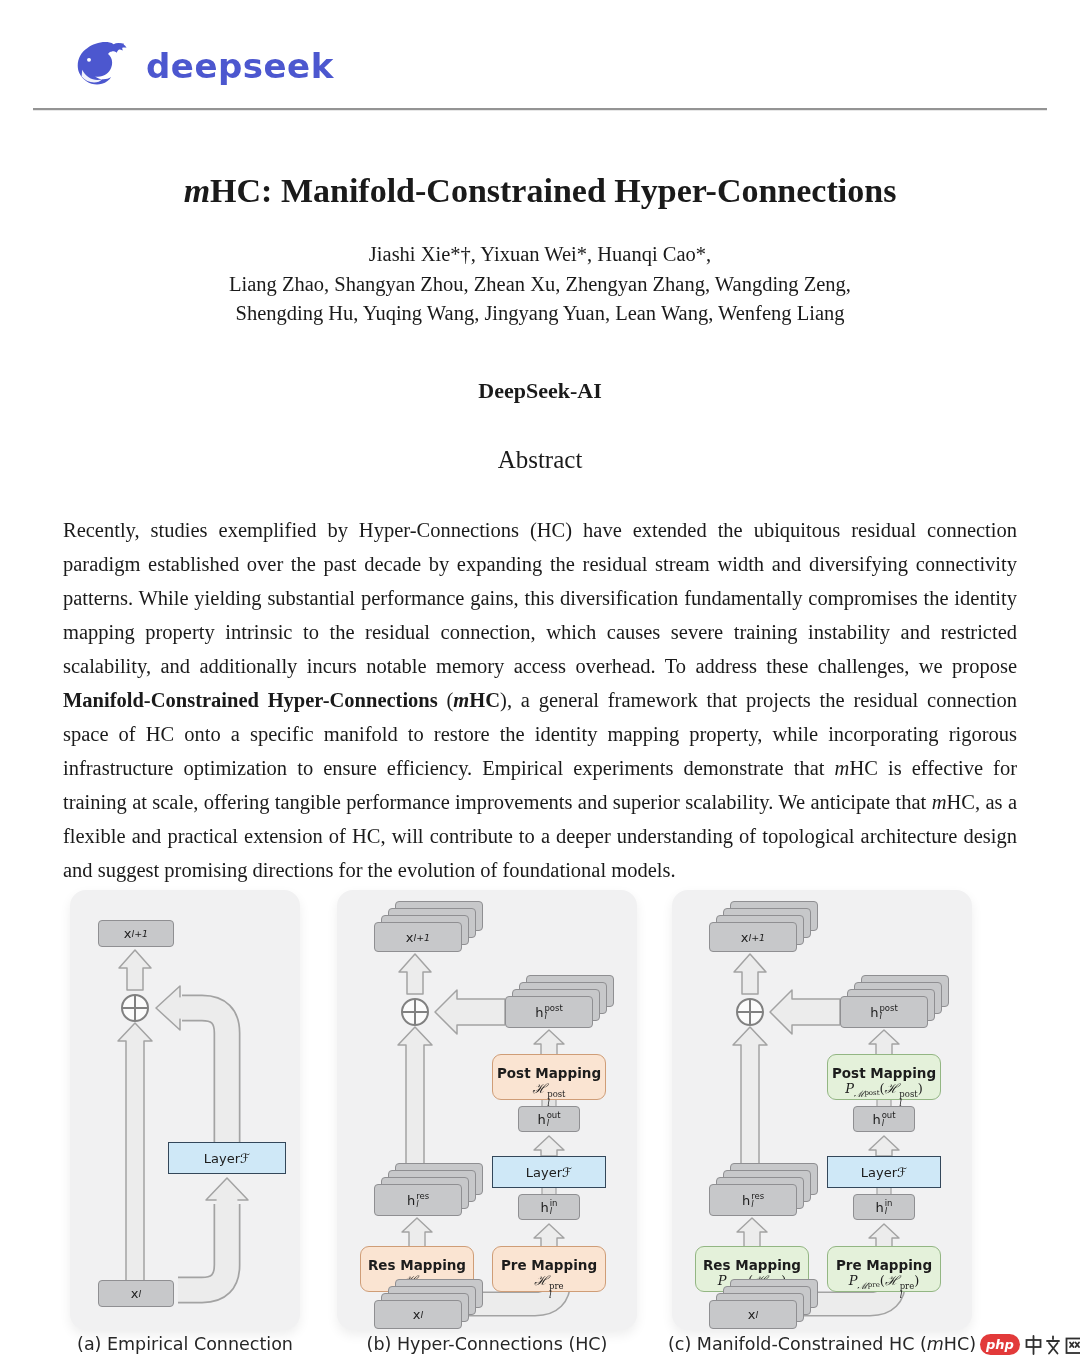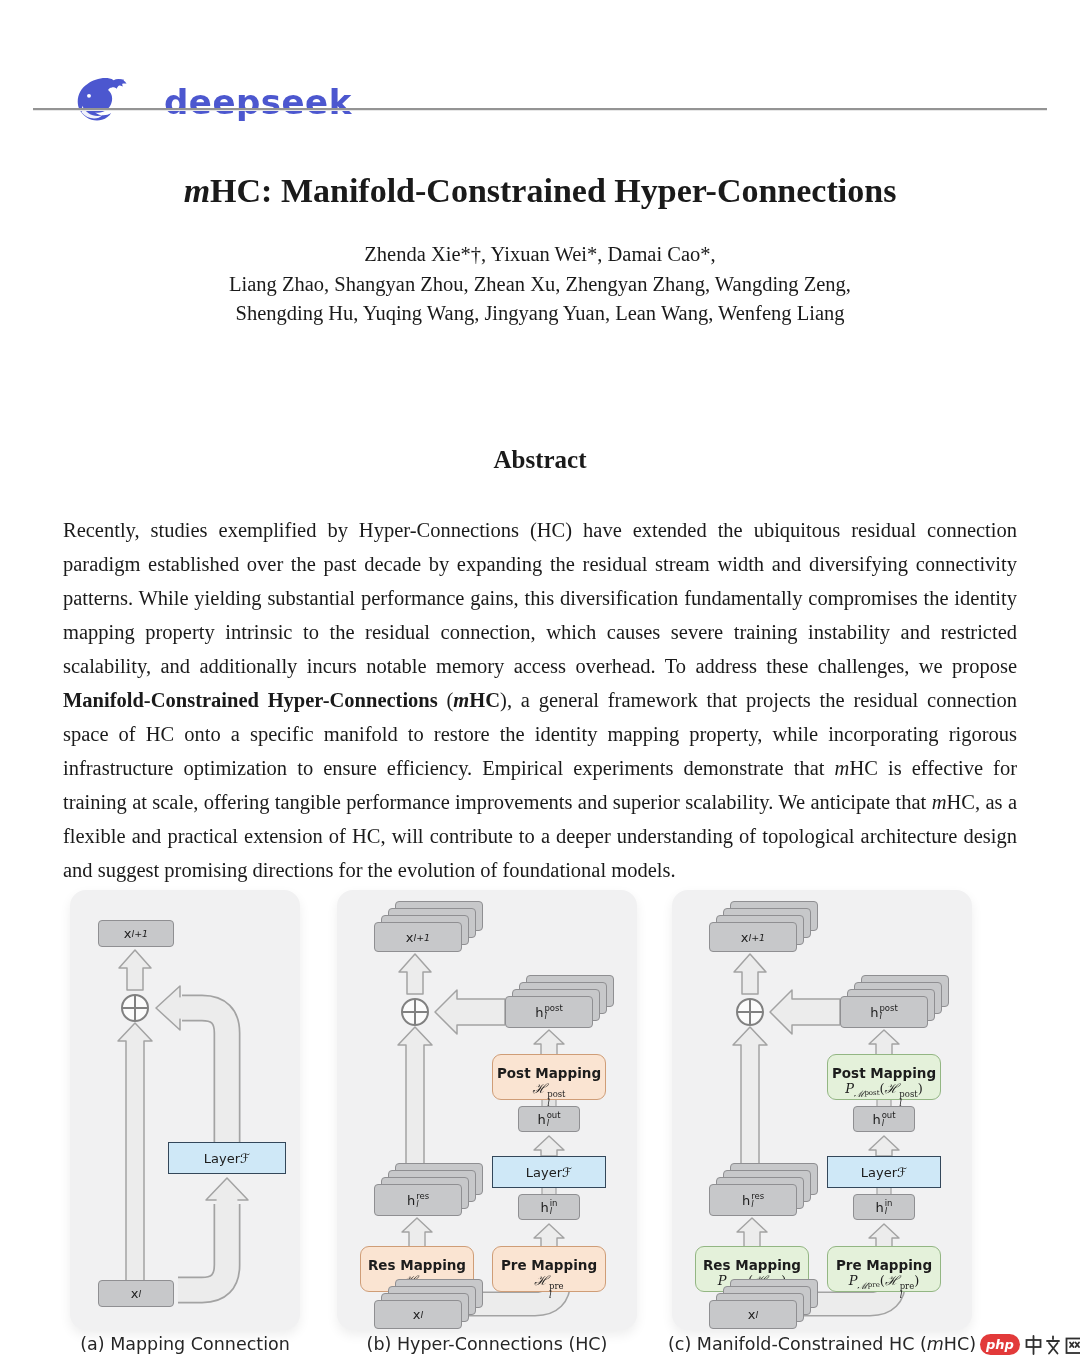--- a/index.html
+++ b/index.html
@@ -1,33 +1,33 @@
 <!DOCTYPE html>
 <html><head>
 <meta charset="utf-8">
 <style>
   html,body{margin:0;padding:0;background:#ffffff;}
   .page{position:relative;width:1080px;height:1367px;background:#ffffff;overflow:hidden;
         font-family:"Liberation Serif", serif;color:#1a1a1a;}
 
   
-  .logo{position:absolute;left:74px;top:42px;display:flex;align-items:center;gap:28px;margin-top:36px;}
+  .logo{position:absolute;left:74px;top:42px;display:flex;align-items:center;gap:10px;}
   .wordmark{font-family:"DejaVu Sans", sans-serif;font-weight:700;font-size:34px;color:#4c57cf;letter-spacing:0.5px;}
   .rule{position:absolute;left:33px;top:108px;width:1014px;height:0;
         border-top:2.5px solid #949494;border-bottom:1px solid #e7e7e7;}
 
   
   .title{position:absolute;left:0;top:172px;width:1080px;text-align:center;
          font-size:34px;font-weight:700;margin:0;}
   .authors{position:absolute;left:0;top:240px;width:1080px;text-align:center;
            font-size:20.5px;line-height:29.5px;}
   .affiliation{position:absolute;left:0;top:378px;width:1080px;text-align:center;
            font-size:22px;font-weight:700;}
   .abs-head{position:absolute;left:0;top:446px;width:1080px;text-align:center;
-           font-size:25px;font-weight:700;margin:0;}
+           font-size:25px;font-weight:400;margin:0;}
   .abs-body{position:absolute;left:63px;top:492px;width:954px;
            font-size:20.5px;line-height:34px;text-align:justify;}
   .seg-n{font-style:normal}
   .seg-i{font-style:italic}
   .seg-b{font-weight:700}
   .seg-bi{font-weight:700;font-style:italic}
 
   
   .panel{position:absolute;top:890px;height:440px;background:#f1f1f2;border-radius:16px;
          box-shadow:0 5px 12px rgba(0,0,0,0.07);}
@@ -77,24 +77,25 @@
       <path d="M60 13 C63 5 72 1 81 3 C78 7 77 10 79 14 C72 11 65 11 60 16 Z" fill="#4c57cf"></path>
       <path d="M13 45 C19 58 34 65 46 60 C38 69 21 67 12 56 Z" fill="#ffffff" opacity="0.92"></path>
       <circle cx="24" cy="29" r="3.2" fill="#ffffff"></circle>
     </svg>
     <span class="wordmark">deepseek</span>
   </div>
   <div class="rule"></div>
 
   <h1 class="title"><span class="seg-i">m</span><span class="seg-n">HC: Manifold-Constrained Hyper-Connections</span></h1>
   <div class="authors">
-    <div>Zhenda Xie*†, Yixuan Wei*, Damai Cao*,</div>
+    <div>Jiashi Xie*†, Yixuan Wei*, Huanqi Cao*,</div>
     <div>Liang Zhao, Shangyan Zhou, Zhean Xu, Zhengyan Zhang, Wangding Zeng,</div>
     <div>Shengding Hu, Yuqing Wang, Jingyang Yuan, Lean Wang, Wenfeng Liang</div>
   </div>
+  <div class="affiliation">DeepSeek-AI</div>
 
   <h2 class="abs-head">Abstract</h2>
   <p class="abs-body"><span class="seg-n">Recently, studies exemplified by Hyper-Connections (HC) have extended the ubiquitous residual connection paradigm established over the past decade by expanding the residual stream width and diversifying connectivity patterns. While yielding substantial performance gains, this diversification fundamentally compromises the identity mapping property intrinsic to the residual connection, which causes severe training instability and restricted scalability, and additionally incurs notable memory access overhead. To address these challenges, we propose </span><span class="seg-b">Manifold-Constrained Hyper-Connections</span><span class="seg-n"> (</span><span class="seg-bi">m</span><span class="seg-b">HC</span><span class="seg-n">), a general framework that projects the residual connection space of HC onto a specific manifold to restore the identity mapping property, while incorporating rigorous infrastructure optimization to ensure efficiency. Empirical experiments demonstrate that </span><span class="seg-i">m</span><span class="seg-n">HC is effective for training at scale, offering tangible performance improvements and superior scalability. We anticipate that </span><span class="seg-i">m</span><span class="seg-n">HC, as a flexible and practical extension of HC, will contribute to a deeper understanding of topological architecture design and suggest promising directions for the evolution of foundational models.</span></p>
 
   <div class="panel" style="left:70px;width:230px;">
     <svg class="pipes" width="230" height="440" viewBox="0 0 230 440">
 
       <path d="M65 60 L81 78 L73 78 L73 100 L57 100 L57 78 L49 78 Z" fill="#ececec" stroke="#a3a3a3" stroke-width="1.5" stroke-linejoin="round"></path>
 
       <path d="M65 133 L82 151 L74 151 L74 392 L56 392 L56 151 L48 151 Z" fill="#ececec" stroke="#a3a3a3" stroke-width="1.5" stroke-linejoin="round"></path>
@@ -329,21 +330,21 @@
       <div class="sbox g1"></div>
         <div class="sbox g2"></div>
         <div class="sbox g3"></div>
       <div class="sbox front">
           <span>x</span>
           <sub class="xsub">l</sub>
         </div>
     </div>
   </div>
 
-  <div class="caption" style="left:70px;width:230px;"><span class="seg-n">(a) Mapping Connection</span></div>
+  <div class="caption" style="left:70px;width:230px;"><span class="seg-n">(a) Empirical Connection</span></div>
   <div class="caption" style="left:337px;width:300px;"><span class="seg-n">(b) Hyper-Connections (HC)</span></div>
   <div class="caption" style="left:652px;width:340px;"><span class="seg-n">(c) Manifold-Constrained HC (</span><span class="seg-i">m</span><span class="seg-n">HC)</span></div>
 
   <div class="watermark" title="中文网">
     <span class="wm-badge">php</span>
     <svg width="60" height="20" viewBox="0 0 60 20">
       <g stroke="#2f2f2f" stroke-width="1.8" fill="none" stroke-linecap="round">
         <rect x="2.5" y="5" width="14" height="7"></rect>
           <line x1="9.5" y1="1" x2="9.5" y2="19"></line>
         <line x1="23" y1="6" x2="35" y2="6"></line>

